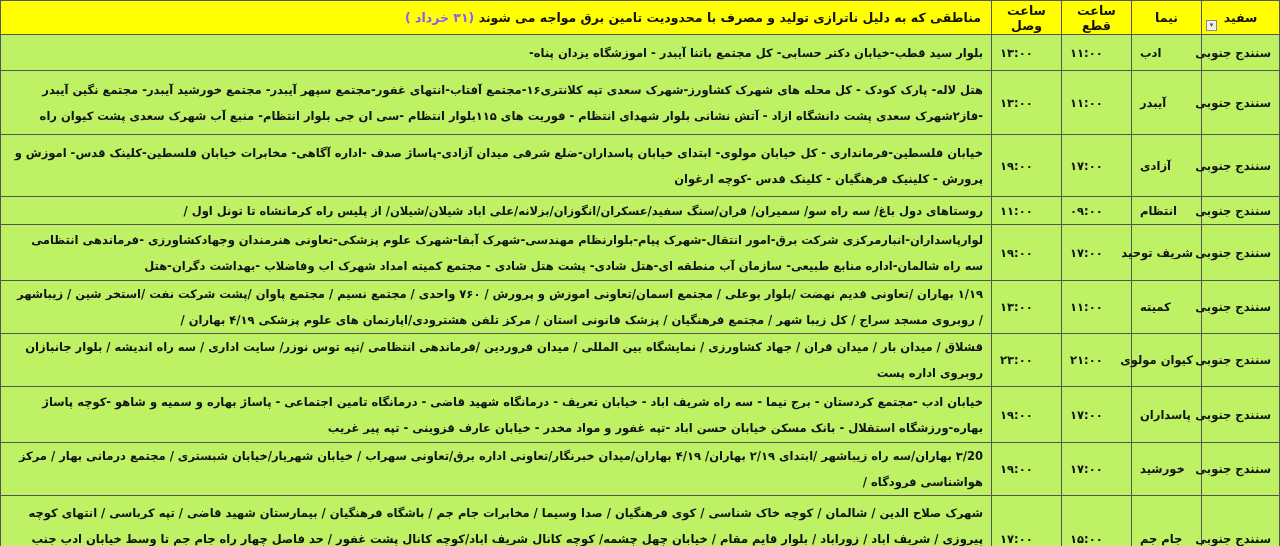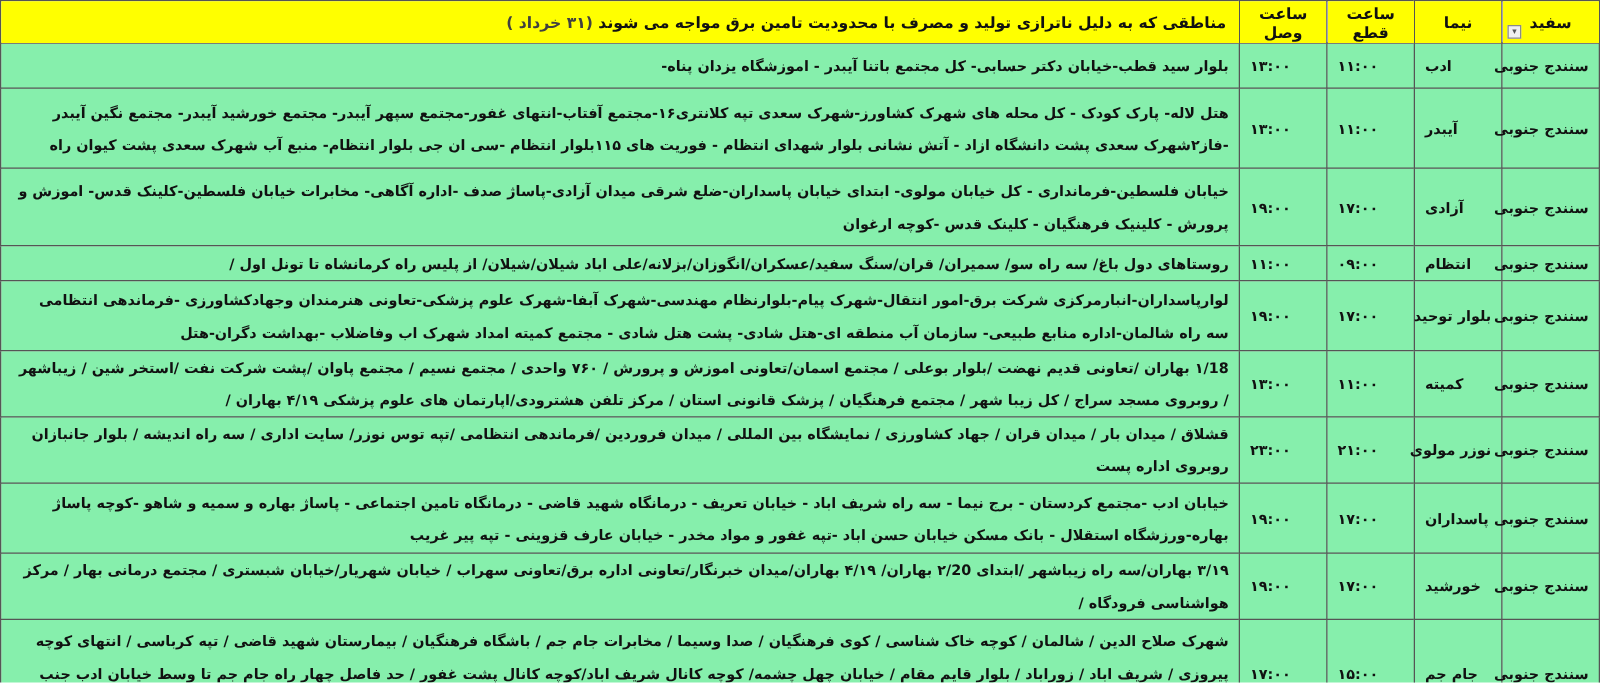--- a/index.html
+++ b/index.html
@@ -18,27 +18,27 @@
       vertical-align: middle;
     }
     table.schedule thead th {
       background: #ffff00;
       height: 33px;
       font-size: 12.5px;
       text-align: center;
       position: relative;
     }
     table.schedule thead th.areas-head { text-align: right; padding-right: 10px; }
-    .highlight-date { color: #404040; }
+    .highlight-date { color: #8b5cf6; }
     .filter-icon {
       position: absolute; left: 4px; bottom: 3px;
       width: 9px; height: 9px; border: 1px solid #8a8a8a; background: #f0f0f0;
       font-size: 7px; line-height: 9px; text-align: center; color: #555; font-weight: normal;
     }
-    table.schedule tbody td { font-size: 11.5px; background: #86efac; }
+    table.schedule tbody td { font-size: 11.5px; background: #bef264; }
     td.c-region, td.c-feeder, td.c-time { text-align: left; white-space: nowrap; }
     td.c-areas { text-align: right; line-height: 26px; padding-right: 10px; }
     col.w-region { width: 78px; }
     col.w-feeder { width: 70px; }
     col.w-cut { width: 70px; }
     col.w-conn { width: 70px; }
   </style>
 </head>
 <body>
 
@@ -89,52 +89,52 @@
     </tr>
     <tr style="height:28px">
       <td class="c-region">سنندج جنوبی</td>
       <td class="c-feeder">انتظام</td>
       <td class="c-time">۰۹:۰۰</td>
       <td class="c-time">۱۱:۰۰</td>
       <td class="c-areas">روستاهای دول باغ/ سه راه سو/ سمیران/ قران/سنگ سفید/عسکران/انگوزان/بزلانه/علی اباد شیلان/شیلان/ از پلیس راه کرمانشاه تا تونل اول /</td>
     </tr>
     <tr style="height:56px">
       <td class="c-region">سنندج جنوبی</td>
-      <td class="c-feeder">بلوار توحید</td>
+      <td class="c-feeder">شریف توحید</td>
       <td class="c-time">۱۷:۰۰</td>
       <td class="c-time">۱۹:۰۰</td>
       <td class="c-areas">لوارپاسداران-انبارمرکزی شرکت برق-امور انتقال-شهرک پیام-بلوارنظام مهندسی-شهرک آبفا-شهرک علوم پزشکی-تعاونی هنرمندان وجهادکشاورزی -فرماندهی انتظامی سه راه شالمان-اداره منابع طبیعی- سازمان آب منطقه ای-هتل شادی- پشت هتل شادی - مجتمع کمیته امداد شهرک اب وفاضلاب -بهداشت دگران-هتل</td>
     </tr>
     <tr style="height:52px">
       <td class="c-region">سنندج جنوبی</td>
       <td class="c-feeder">کمیته</td>
       <td class="c-time">۱۱:۰۰</td>
       <td class="c-time">۱۳:۰۰</td>
-      <td class="c-areas">۱/18 بهاران /تعاونی قدیم نهضت /بلوار بوعلی / مجتمع اسمان/تعاونی اموزش و پرورش / ۷۶۰ واحدی / مجتمع نسیم / مجتمع پاوان /پشت شرکت نفت /استخر شین / زیباشهر / روبروی مسجد سراج / کل زیبا شهر / مجتمع فرهنگیان / پزشک قانونی استان / مرکز تلفن هشترودی/اپارتمان های علوم پزشکی ۴/۱۹ بهاران /</td>
+      <td class="c-areas">۱/۱۹ بهاران /تعاونی قدیم نهضت /بلوار بوعلی / مجتمع اسمان/تعاونی اموزش و پرورش / ۷۶۰ واحدی / مجتمع نسیم / مجتمع پاوان /پشت شرکت نفت /استخر شین / زیباشهر / روبروی مسجد سراج / کل زیبا شهر / مجتمع فرهنگیان / پزشک قانونی استان / مرکز تلفن هشترودی/اپارتمان های علوم پزشکی ۴/۱۹ بهاران /</td>
     </tr>
     <tr style="height:34px">
       <td class="c-region">سنندج جنوبی</td>
-      <td class="c-feeder">نوزر مولوی</td>
+      <td class="c-feeder">کیوان مولوی</td>
       <td class="c-time">۲۱:۰۰</td>
       <td class="c-time">۲۳:۰۰</td>
       <td class="c-areas">قشلاق / میدان بار / میدان قران / جهاد کشاورزی / نمایشگاه بین المللی / میدان فروردین /فرماندهی انتظامی /تپه توس نوزر/ سایت اداری / سه راه اندیشه / بلوار جانبازان روبروی اداره پست</td>
     </tr>
     <tr style="height:56px">
       <td class="c-region">سنندج جنوبی</td>
       <td class="c-feeder">پاسداران</td>
       <td class="c-time">۱۷:۰۰</td>
       <td class="c-time">۱۹:۰۰</td>
       <td class="c-areas">خیابان ادب -مجتمع کردستان - برج نیما - سه راه شریف اباد - خیابان تعریف - درمانگاه شهید قاضی - درمانگاه تامین اجتماعی - پاساژ بهاره و سمیه و شاهو -کوچه پاساژ بهاره-ورزشگاه استقلال - بانک مسکن خیابان حسن اباد -تپه غفور و مواد مخدر - خیابان عارف قزوینی - تپه پیر غریب</td>
     </tr>
     <tr style="height:30px">
       <td class="c-region">سنندج جنوبی</td>
       <td class="c-feeder">خورشید</td>
       <td class="c-time">۱۷:۰۰</td>
       <td class="c-time">۱۹:۰۰</td>
-      <td class="c-areas">۳/۱۹ بهاران/سه راه زیباشهر /ابتدای ۲/20 بهاران/ ۴/۱۹ بهاران/میدان خبرنگار/تعاونی اداره برق/تعاونی سهراب / خیابان شهریار/خیابان شبستری / مجتمع درمانی بهار / مرکز هواشناسی فرودگاه /</td>
+      <td class="c-areas">۳/20 بهاران/سه راه زیباشهر /ابتدای ۲/۱۹ بهاران/ ۴/۱۹ بهاران/میدان خبرنگار/تعاونی اداره برق/تعاونی سهراب / خیابان شهریار/خیابان شبستری / مجتمع درمانی بهار / مرکز هواشناسی فرودگاه /</td>
     </tr>
     <tr style="height:87px">
       <td class="c-region">سنندج جنوبی</td>
       <td class="c-feeder">جام جم</td>
       <td class="c-time">۱۵:۰۰</td>
       <td class="c-time">۱۷:۰۰</td>
       <td class="c-areas">شهرک صلاح الدین / شالمان / کوچه خاک شناسی / کوی فرهنگیان / صدا وسیما / مخابرات جام جم / باشگاه فرهنگیان / بیمارستان شهید قاضی / تپه کرباسی / انتهای کوچه پیروزی / شریف اباد / زوراباد / بلوار قایم مقام / خیابان چهل چشمه/ کوچه کانال شریف اباد/کوچه کانال پشت غفور / حد فاصل چهار راه جام جم تا وسط خیابان ادب جنب کارواش ادب</td>
     </tr>
   </tbody>
 </table>

